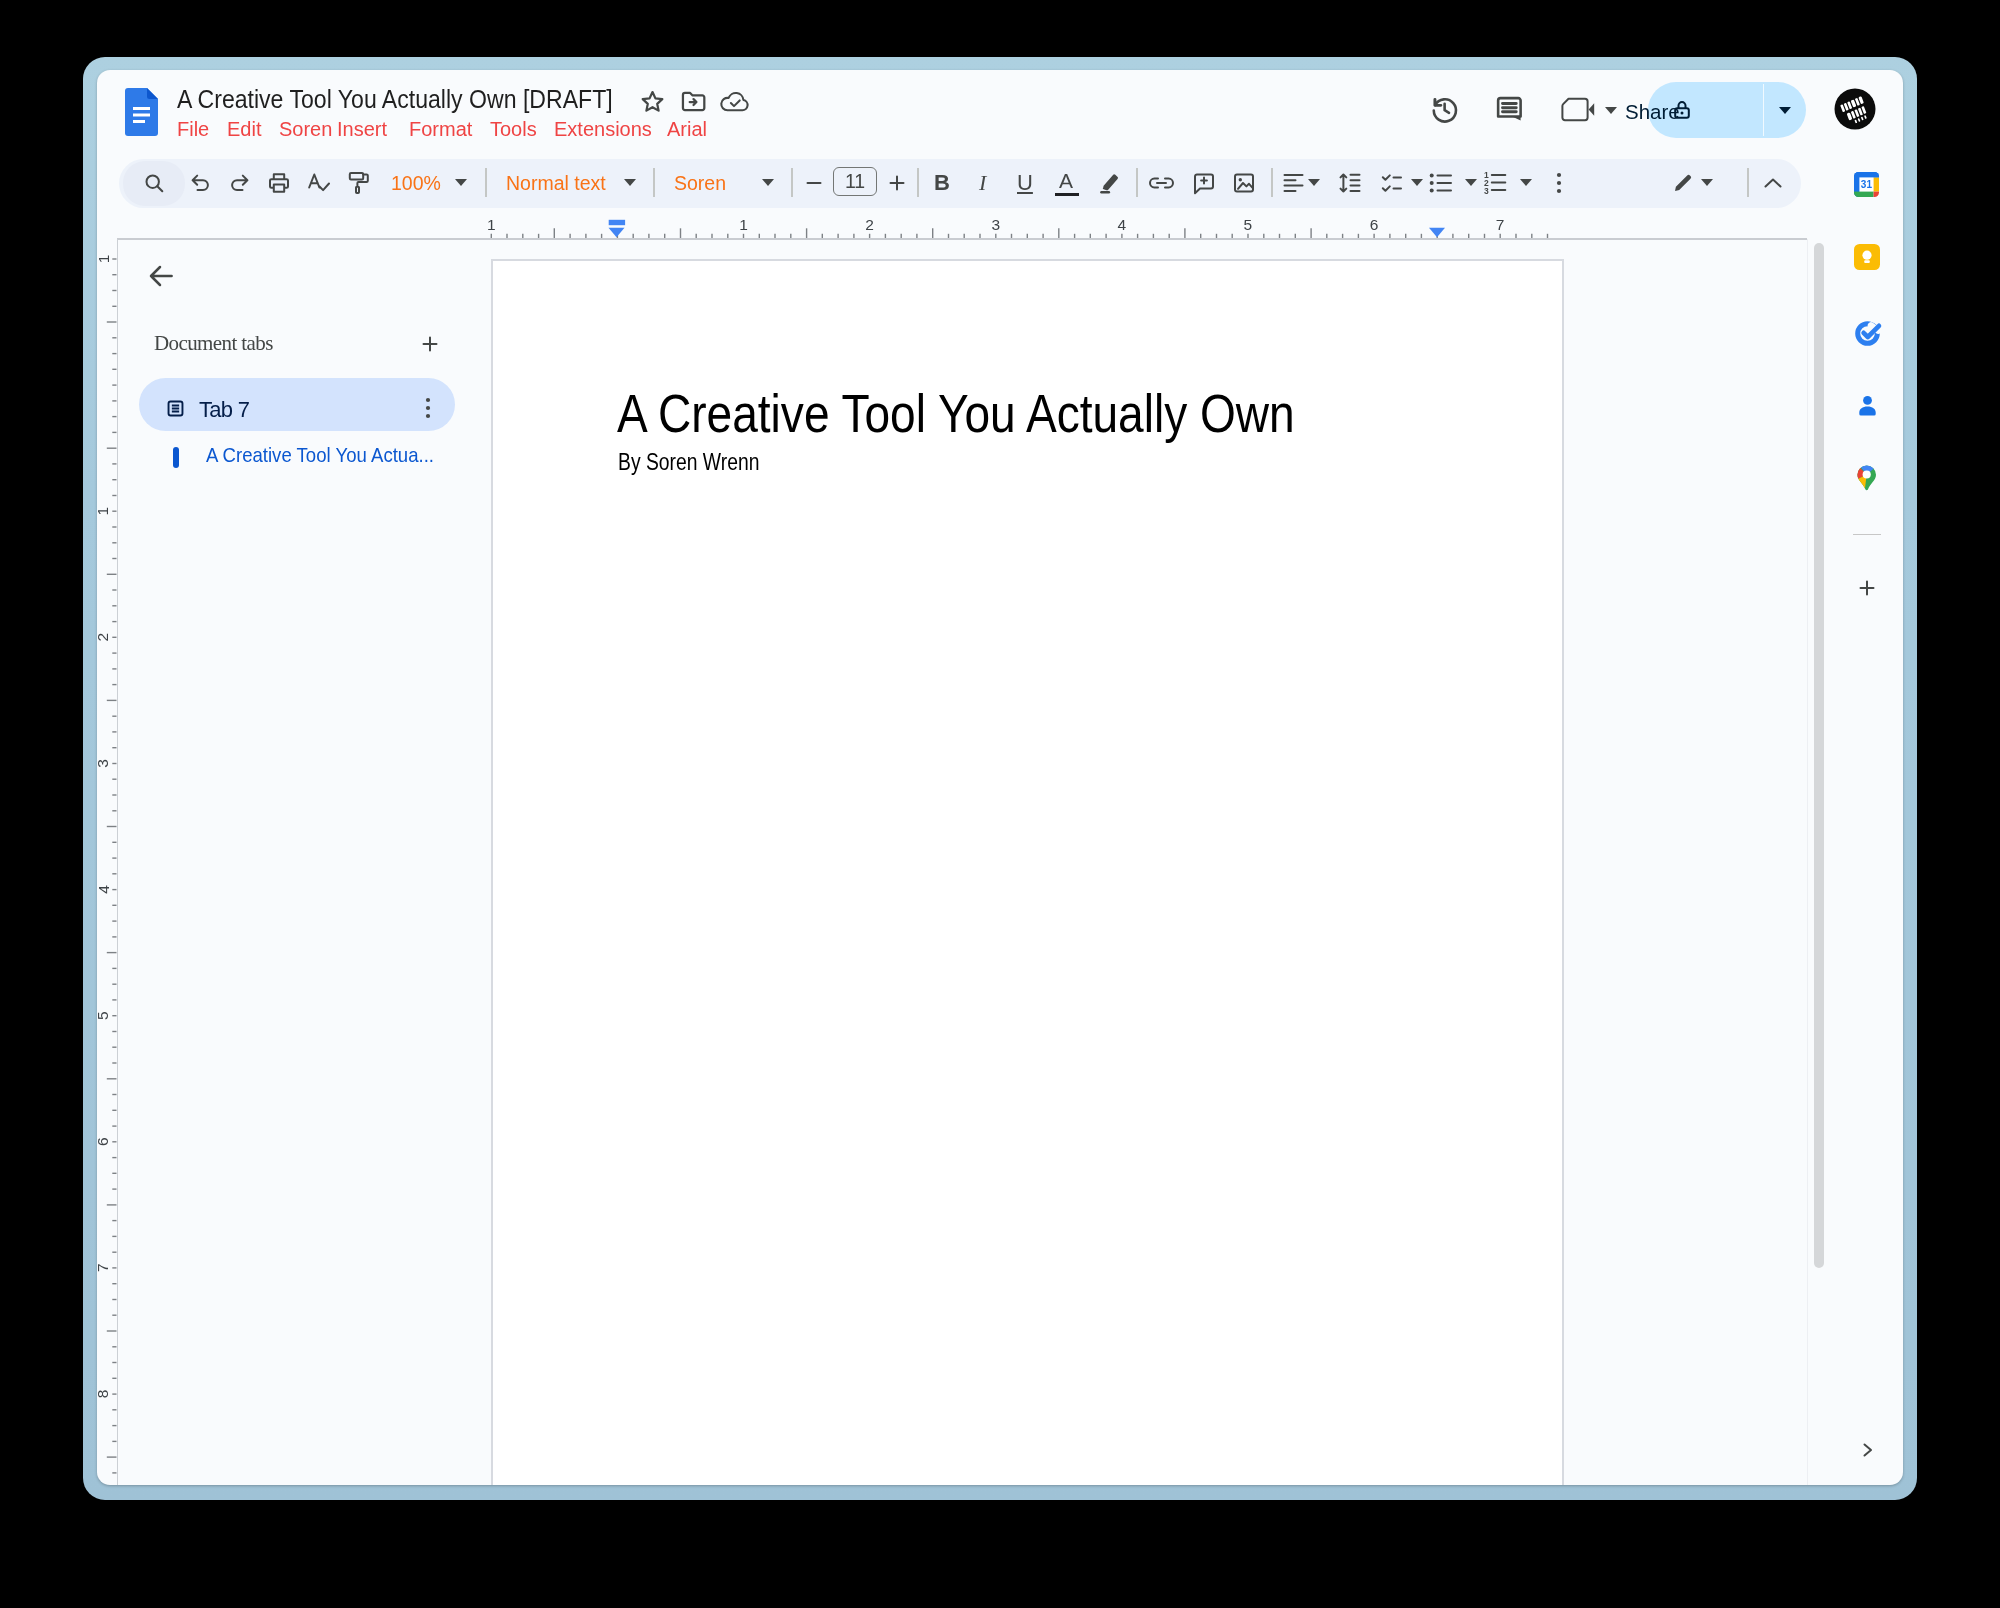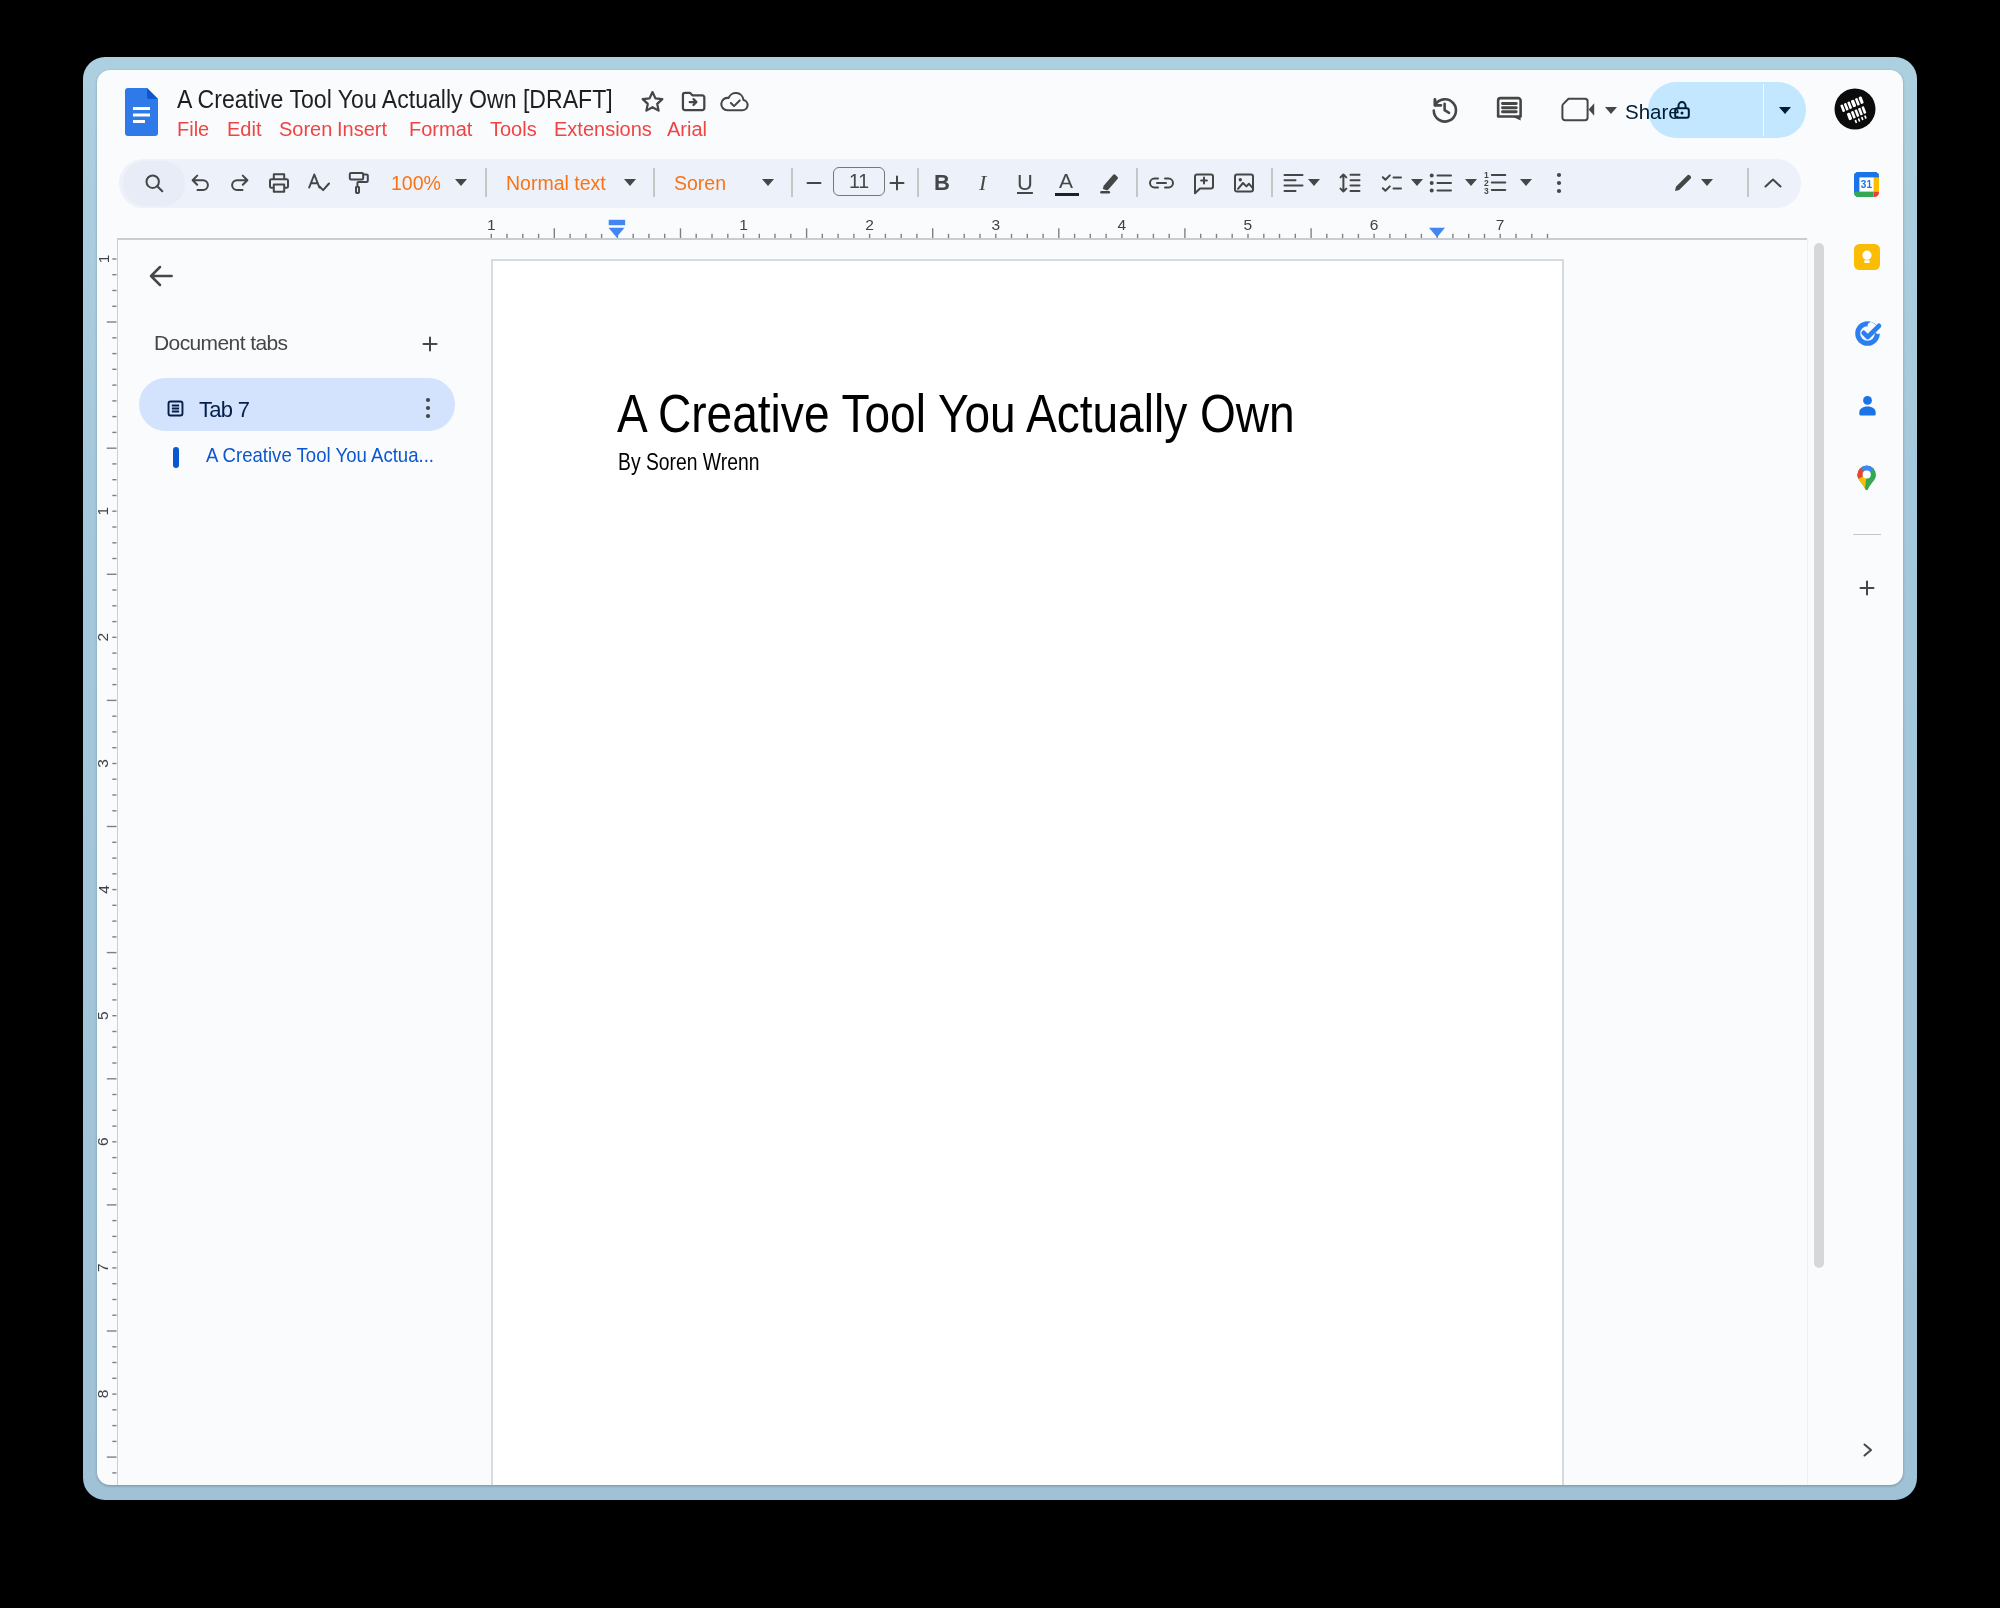--- a/index.html
+++ b/index.html
@@ -7,29 +7,29 @@
   body{font-family:"Liberation Sans",sans-serif;position:relative;}
   .abs{position:absolute;}
   .win{position:absolute;left:83px;top:57px;width:1834px;height:1443px;background:linear-gradient(180deg,#add0e0 0%,#a5c9dc 30%,#9fc2d6 100%);border-radius:22px;}
   .app{position:absolute;left:97px;top:70px;width:1806px;height:1415px;background:#f9fbfd;border-radius:13px;box-shadow:0 1px 3px rgba(0,0,0,.25);}
   .ttl{position:absolute;left:177px;top:85px;font-size:25px;color:#1f1f1f;white-space:nowrap;transform:scaleX(.923);transform-origin:0 0;}
   .menu{position:absolute;top:118px;font-size:20px;color:#ef4444;white-space:nowrap;}
   .tbar{position:absolute;left:119px;top:159px;width:1682px;height:49px;background:#edf2fa;border-radius:24.5px;}
   .tdiv{position:absolute;top:168px;width:1.5px;height:29px;background:#c4c7c5;}
   .ttext{position:absolute;top:172px;font-size:19.5px;color:#f97316;white-space:nowrap;}
   .caret{position:absolute;width:0;height:0;border-left:6.5px solid transparent;border-right:6.5px solid transparent;border-top:7px solid #444746;}
-  .num11{position:absolute;left:833px;top:167px;width:52px;height:29px;border:1.5px solid #747775;border-radius:6px;text-align:center;font-size:19.5px;color:#444746;line-height:27px;}
+  .num11{position:absolute;left:833px;top:167px;width:44px;height:29px;border:1.5px solid #747775;border-radius:6px;text-align:center;font-size:19.5px;color:#444746;line-height:27px;}
   .hdivider{position:absolute;left:117px;top:238px;width:1690px;height:1.5px;background:#c9ccd1;}
   .vline-left{position:absolute;left:117px;top:239px;width:1px;height:1246px;background:#ccd0d5;}
   .vline-right{position:absolute;left:1807px;top:239px;width:1px;height:1246px;background:#edeff3;}
   .page{position:absolute;left:491px;top:259px;width:1073px;height:1226px;background:#fff;border:2px solid #d7dae0;border-bottom:none;}
   .dochead{position:absolute;left:617px;top:383px;font-size:53.5px;color:#000;white-space:nowrap;transform:scaleX(.861);transform-origin:0 0;}
   .byline{position:absolute;left:618px;top:449px;font-size:23px;color:#000;white-space:nowrap;transform:scaleX(.84);transform-origin:0 0;}
   .tabpill{position:absolute;left:139px;top:378px;width:316px;height:53px;background:#d3e3fd;border-radius:26.5px;}
-  .doctabs{position:absolute;left:154px;top:331px;font-size:21px;font-weight:500;color:#444746;letter-spacing:-.6px;}
+  .doctabs{position:absolute;left:154px;top:331px;font-size:21px;font-weight:500;color:#444746;letter-spacing:-.6px;font-family:Liberation Serif, serif;}
   .tab1{position:absolute;left:199px;top:397px;font-size:22px;font-weight:500;color:#041e49;letter-spacing:-.7px;}
   .bluebar{position:absolute;left:173px;top:447px;width:5.5px;height:21px;background:#0b57d0;border-radius:3px;}
   .linktxt{position:absolute;left:206px;top:443px;font-size:21px;color:#0b57d0;white-space:nowrap;transform:scaleX(.885);transform-origin:0 0;}
   .share{position:absolute;left:1648px;top:82px;width:158px;height:56px;background:#c2e7ff;border-radius:28px;}
   .sharesep{position:absolute;left:1763px;top:84px;width:1.2px;height:52px;background:rgba(255,255,255,.75);}
   .sharetxt{position:absolute;left:1625px;top:100px;font-size:20.5px;font-weight:500;color:#001d35;}
   .scrollbar{position:absolute;left:1813.5px;top:243px;width:10px;height:1025px;background:#d5d7d9;border-radius:5px;}
   .rnum{font-size:15.5px;fill:#3e4347;font-weight:500;font-family:"Liberation Sans",sans-serif;}
   svg{position:absolute;overflow:visible;}
   svg.ic{stroke:#444746;fill:none;stroke-width:2;stroke-linecap:round;stroke-linejoin:round;}

